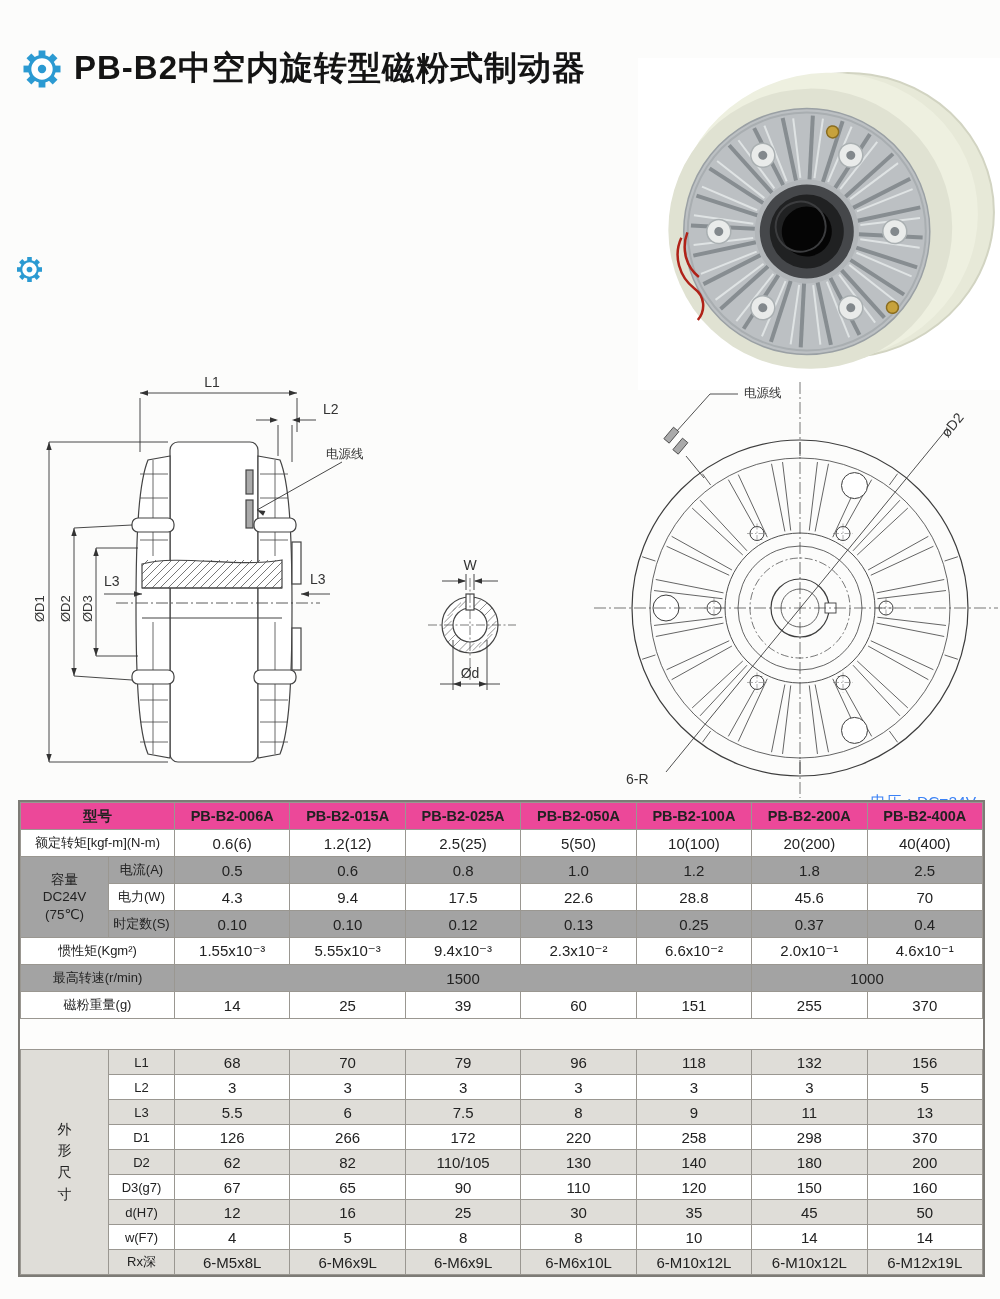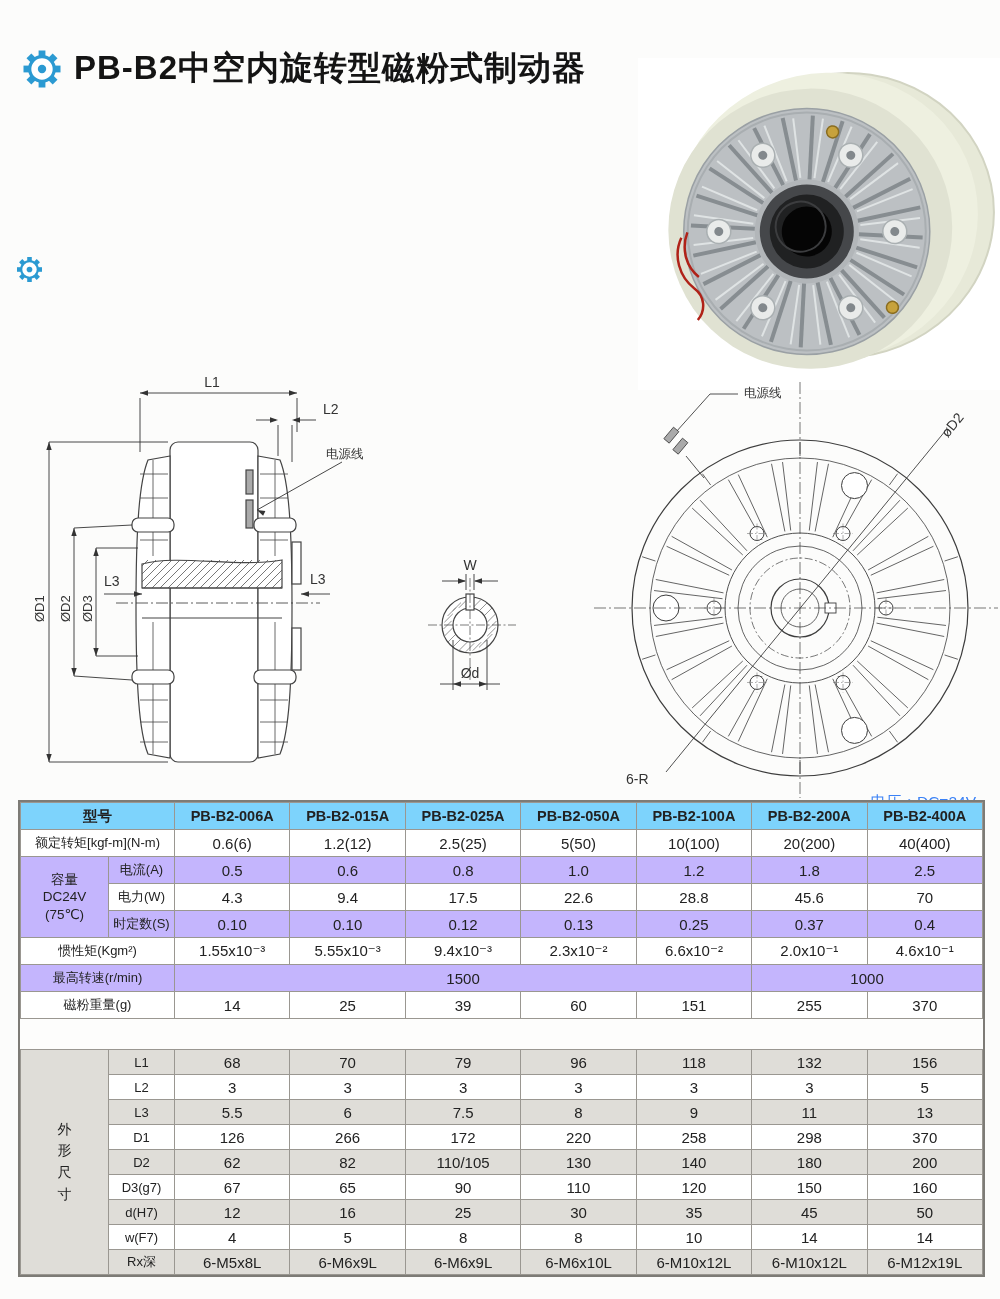--- a/index.html
+++ b/index.html
@@ -25,22 +25,22 @@
   
   .spec-wrap{position:absolute;left:18px;top:800px;width:963px;border:2px solid #7d7b76;background:#ffffff;}
   .spec-wrap table{border-collapse:collapse;width:100%;table-layout:fixed;}
   .spec-wrap td,.spec-wrap th{border:1px solid #9a9791;text-align:center;vertical-align:middle;
        padding:0 2px;white-space:nowrap;overflow:hidden;font-weight:400;color:#222;}
   #spec-table-1 td,#spec-table-1 th{height:26px;}
   #spec-table-2 td{height:24px;}
   .spec-wrap th{font-size:14.5px;font-weight:600;}
   .row-label{font-size:13px;}
   .cell-val{font-size:15px;}
-  tr.head{background:#7dd3fc;}
-  tr.shade1{background:#c4b5fd;}
+  tr.head{background:#ec4899;}
+  tr.shade1{background:#a3a3a3;}
   tr.shade2{background:#dfddd8;}
   .group-label{font-size:13.5px;line-height:1.3;}
   .vert{font-size:14px;line-height:1.55;}
   .table-gap{height:30px;background:#fdfdfc;}
 </style>
 </head>
 <body>
 
 <div class="page">
 

